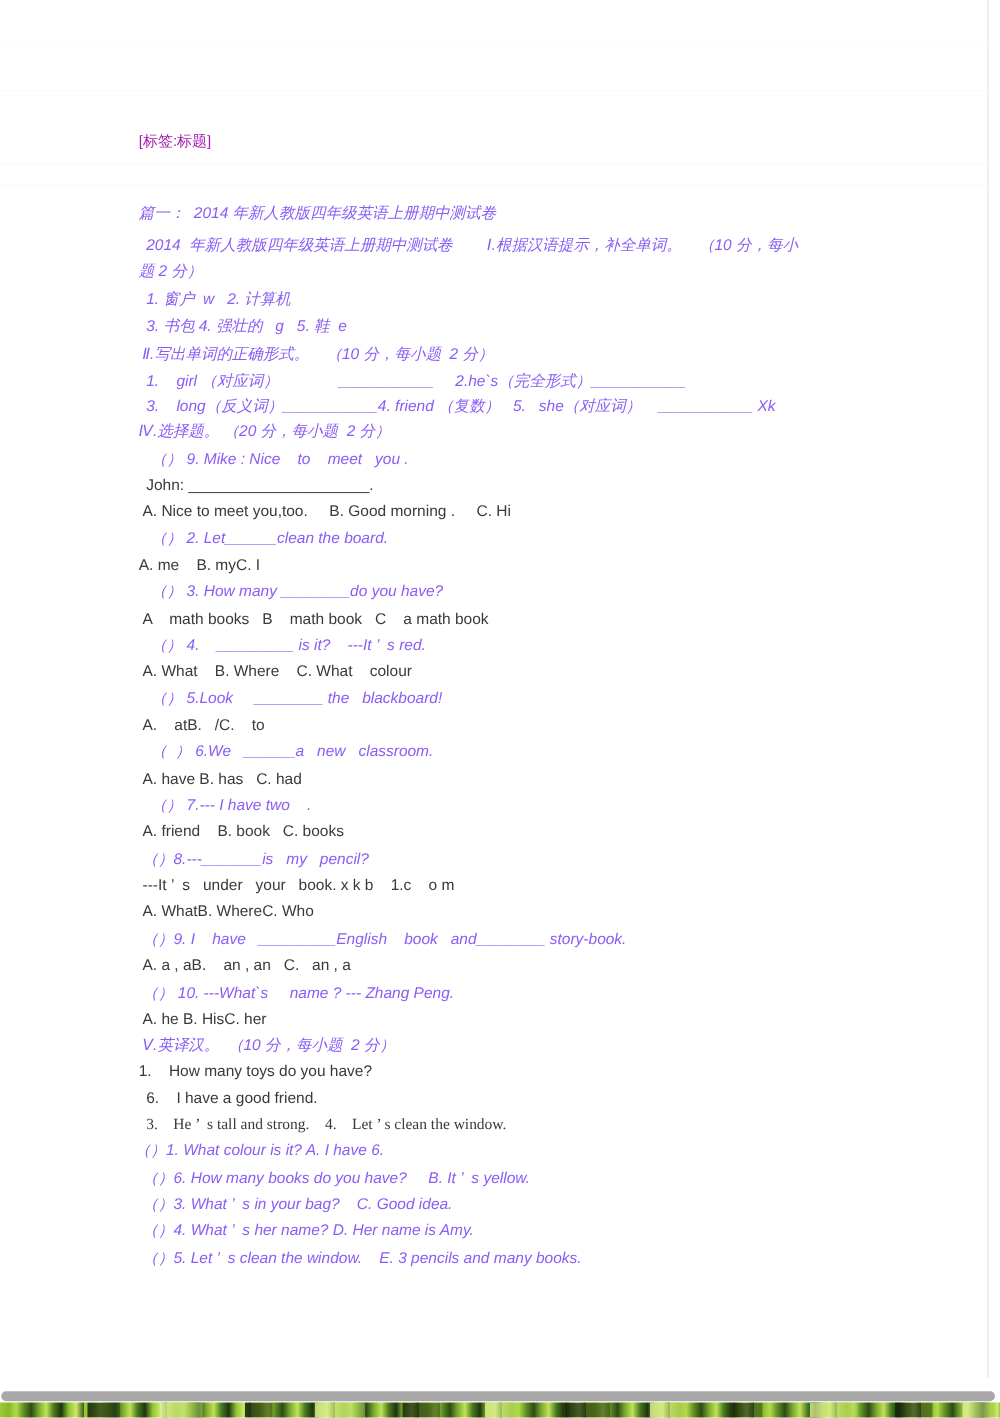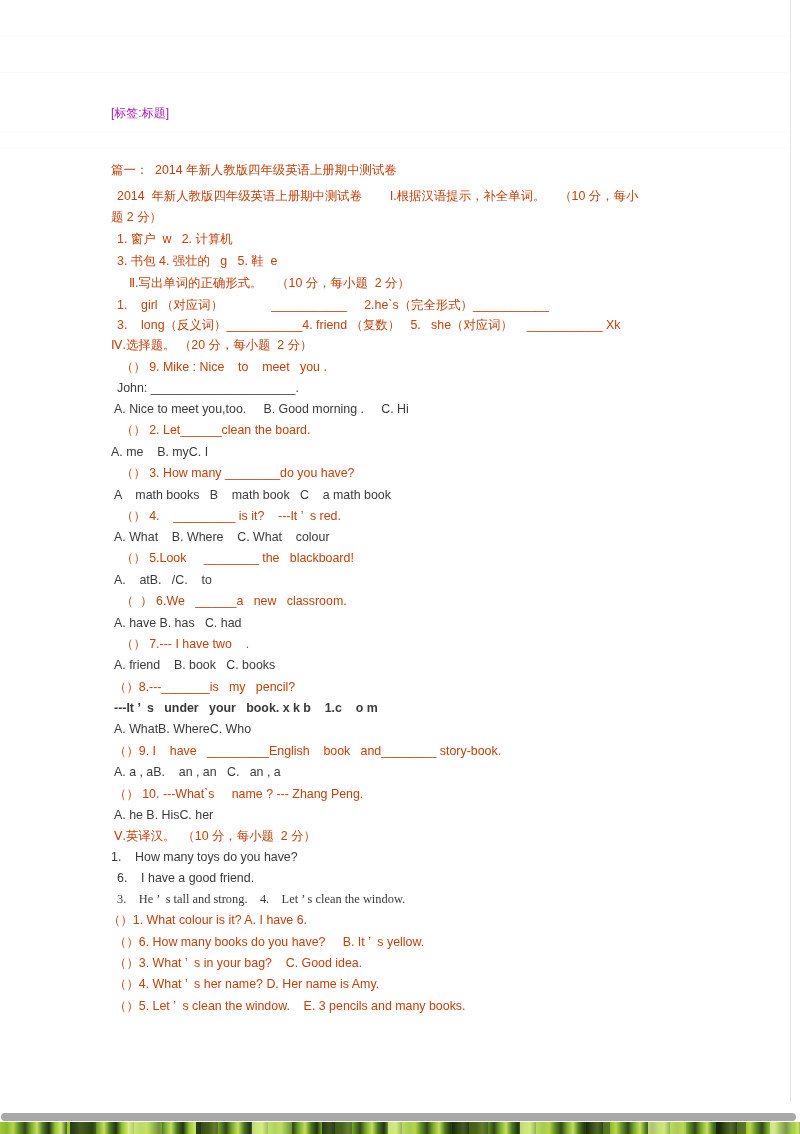--- a/index.html
+++ b/index.html
@@ -70,21 +70,22 @@
   }
   .line {
     position: absolute;
     white-space: pre;
     color: #3a3a3a;
     font-family: "Liberation Sans", "DejaVu Sans", sans-serif;
     font-size: 12.4px;
     line-height: 14px;
   }
   .line.cjk {
-    color: #c2410c;
+    color: #8b5cf6;
+    font-style: italic;
   }
   .tag-line {
     font-size: 12px;
     color: #a21caf;
   }
 
   
   #scroll-track {
     position: absolute;
     left: 0;
@@ -142,41 +143,41 @@
 
 
     <div class="line tag-line" style="left:111px; top:106px;">[标签:标题]</div>
 
     <div id="doc-body">
         <div class="line cjk" style="left: 111px; top: 163px;">篇一：  2014 年新人教版四年级英语上册期中测试卷</div>
         <div class="line cjk" style="left: 117px; top: 189px;">2014  年新人教版四年级英语上册期中测试卷        Ⅰ.根据汉语提示，补全单词。    （10 分，每小</div>
         <div class="line cjk" style="left: 111px; top: 210px;">题 2 分）</div>
         <div class="line cjk" style="left: 117px; top: 232px;">1. 窗户  w   2. 计算机</div>
         <div class="line cjk" style="left: 117px; top: 254px;">3. 书包 4. 强壮的   g   5. 鞋  e</div>
-        <div class="line cjk" style="left: 114px; top: 276px; margin-left: 15px;">Ⅱ.写出单词的正确形式。    （10 分，每小题  2 分）</div>
+        <div class="line cjk" style="left: 114px; top: 276px;">Ⅱ.写出单词的正确形式。    （10 分，每小题  2 分）</div>
         <div class="line cjk" style="left: 117px; top: 298px;">1.    girl （对应词）              ___________     2.he`s（完全形式）___________</div>
         <div class="line cjk" style="left: 117px; top: 318px;">3.    long（反义词）___________4. friend （复数）   5.   she（对应词）    ___________ Xk</div>
         <div class="line cjk" style="left: 111px; top: 338px;">Ⅳ.选择题。 （20 分，每小题  2 分）</div>
         <div class="line cjk" style="left: 121px; top: 360px;">（） 9. Mike : Nice    to    meet   you .</div>
         <div class="line" style="left: 117px; top: 381px;">John: _____________________.</div>
         <div class="line" style="left: 114px; top: 402px;">A. Nice to meet you,too.     B. Good morning .     C. Hi</div>
         <div class="line cjk" style="left: 121px; top: 423px;">（） 2. Let______clean the board.</div>
         <div class="line" style="left: 111px; top: 445px;">A. me    B. myC. I</div>
         <div class="line cjk" style="left: 121px; top: 466px;">（） 3. How many ________do you have?</div>
         <div class="line" style="left: 114px; top: 488px;">A    math books   B    math book   C    a math book</div>
         <div class="line cjk" style="left: 121px; top: 509px;">（） 4.    _________ is it?    ---It ’  s red.</div>
         <div class="line" style="left: 114px; top: 530px;">A. What    B. Where    C. What    colour</div>
         <div class="line cjk" style="left: 121px; top: 551px;">（） 5.Look     ________ the   blackboard!</div>
         <div class="line" style="left: 114px; top: 573px; text-align: center;">A.    atB.   /C.    to</div>
         <div class="line cjk" style="left: 121px; top: 594px;">（  ） 6.We   ______a   new   classroom.</div>
         <div class="line" style="left: 114px; top: 616px;">A. have B. has   C. had</div>
         <div class="line cjk" style="left: 121px; top: 637px;">（） 7.--- I have two    .</div>
         <div class="line" style="left: 114px; top: 658px;">A. friend    B. book   C. books</div>
         <div class="line cjk" style="left: 114px; top: 680px;">（）8.---_______is   my   pencil?</div>
-        <div class="line" style="left: 114px; top: 701px; font-weight: bold;">---It ’  s   under   your   book. x k b    1.c    o m</div>
+        <div class="line" style="left: 114px; top: 701px;">---It ’  s   under   your   book. x k b    1.c    o m</div>
         <div class="line" style="left: 114px; top: 722px;">A. WhatB. WhereC. Who</div>
         <div class="line cjk" style="left: 114px; top: 744px;">（）9. I    have   _________English    book   and________ story-book.</div>
         <div class="line" style="left: 114px; top: 765px;">A. a , aB.    an , an   C.   an , a</div>
         <div class="line cjk" style="left: 114px; top: 787px;">（） 10. ---What`s     name ? --- Zhang Peng.</div>
         <div class="line" style="left: 114px; top: 808px;">A. he B. HisC. her</div>
         <div class="line cjk" style="left: 114px; top: 829px;">Ⅴ.英译汉。  （10 分，每小题  2 分）</div>
         <div class="line" style="left: 111px; top: 850px;">1.    How many toys do you have?</div>
         <div class="line" style="left: 117px; top: 871px;">6.    I have a good friend.</div>
         <div class="line" style="left: 117px; top: 892px; font-family: Liberation Serif, serif;">3.    He ’  s tall and strong.    4.    Let ’ s clean the window.</div>
         <div class="line cjk" style="left: 108px; top: 913px;">（）1. What colour is it? A. I have 6.</div>

